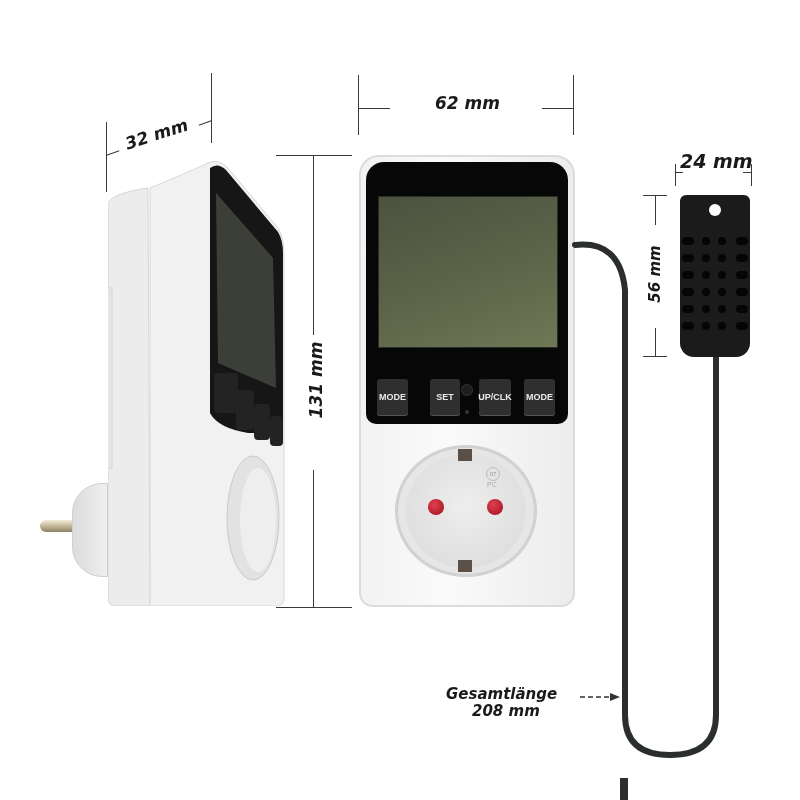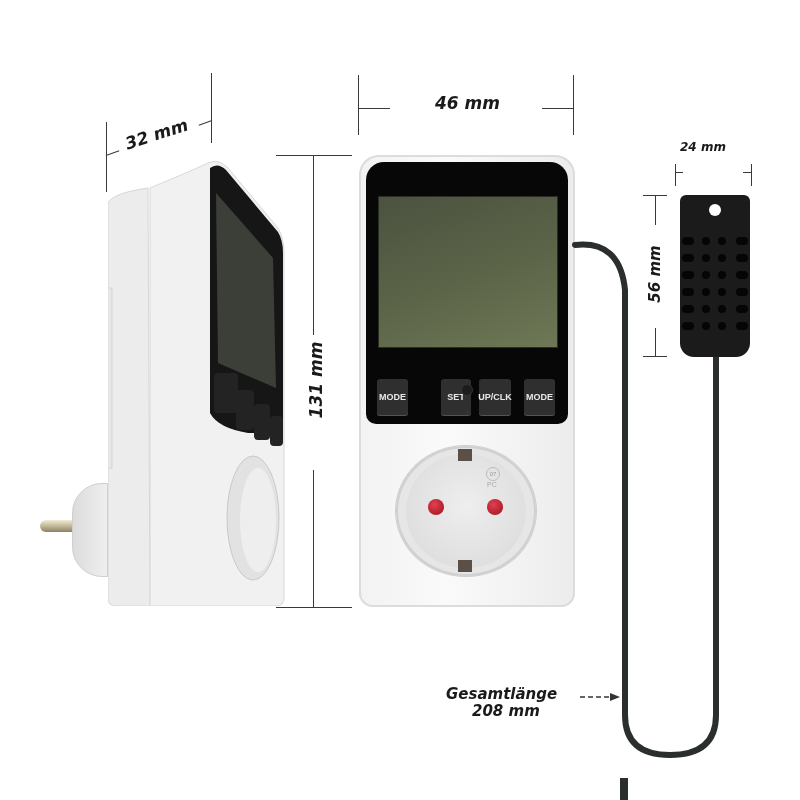--- a/index.html
+++ b/index.html
@@ -61,28 +61,28 @@
 <div class="line" style="left:276px;top:155px;width:76px;height:1px;"></div>
 <div class="line" style="left:276px;top:607px;width:76px;height:1px;"></div>
 <div class="line" style="left:313px;top:155px;width:1px;height:180px;"></div>
 <div class="line" style="left:313px;top:470px;width:1px;height:137px;"></div>
 <div class="dim-label" style="left:278px;top:370px;transform:rotate(-90deg);">131 mm</div>
 
 <div class="line" style="left:358px;top:75px;width:1px;height:60px;"></div>
 <div class="line" style="left:573px;top:75px;width:1px;height:60px;"></div>
 <div class="line" style="left:358px;top:108px;width:32px;height:1px;"></div>
 <div class="line" style="left:542px;top:108px;width:32px;height:1px;"></div>
-<div class="dim-label" style="left:435px;top:93px;">46 mm</div>
+<div class="dim-label" style="left:435px;top:93px;">62 mm</div>
 
 <div class="abs front"></div>
 <div class="abs face"></div>
 <div class="abs lcd"></div>
 
 <div class="btn" style="left:377px;width:31px;">MODE</div>
-<div class="btn" style="left:441px;width:30px;text-align:right;">SET</div>
+<div class="btn" style="left:430px;width:30px;text-align:right;">SET</div>
 <div class="abs" style="left:462px;top:385px;width:10px;height:10px;border-radius:50%;background:#1d1d1d;box-shadow:0 0 0 1px #333;"></div>
 <div class="abs" style="left:465px;top:410px;width:4px;height:4px;border-radius:50%;background:#333;"></div>
 <div class="btn" style="left:479px;width:32px;">UP/CLK</div>
 <div class="btn" style="left:524px;width:31px;">MODE</div>
 
 <div class="abs socket-ring"></div>
 <div class="abs socket-in"></div>
 <div class="clip" style="left:458px;top:449px;"></div>
 <div class="clip" style="left:458px;top:560px;"></div>
 <div class="pin" style="left:428px;top:499px;"></div>
@@ -123,21 +123,21 @@
   <div class="slot" style="left:2px;top:127px;"></div>
     <div class="hole" style="left:22px;top:127px;"></div>
     <div class="hole" style="left:38px;top:127px;"></div>
     <div class="slot" style="left:56px;top:127px;"></div>
 </div>
 
 <div class="line" style="left:675px;top:164px;width:1px;height:22px;"></div>
 <div class="line" style="left:751px;top:164px;width:1px;height:22px;"></div>
 <div class="line" style="left:675px;top:172px;width:8px;height:1px;"></div>
 <div class="line" style="left:743px;top:172px;width:8px;height:1px;"></div>
-<div class="dim-label" style="left:680px;top:140px;font-size:12px;text-align:center;">24 mm</div>
+<div class="dim-label" style="left:680px;top:150px;font-size:19px;text-align:center;">24 mm</div>
 
 <div class="line" style="left:643px;top:195px;width:24px;height:1px;"></div>
 <div class="line" style="left:643px;top:356px;width:24px;height:1px;"></div>
 <div class="line" style="left:655px;top:195px;width:1px;height:30px;"></div>
 <div class="line" style="left:655px;top:328px;width:1px;height:28px;"></div>
 <div class="dim-label" style="left:626px;top:265px;font-size:15px;transform:rotate(-90deg);">56 mm</div>
 
 <div class="dim-label" style="left:446px;top:685px;font-size:15px;">Gesamtlänge</div>
 <div class="dim-label" style="left:472px;top:702px;font-size:15px;">208 mm</div>
 

